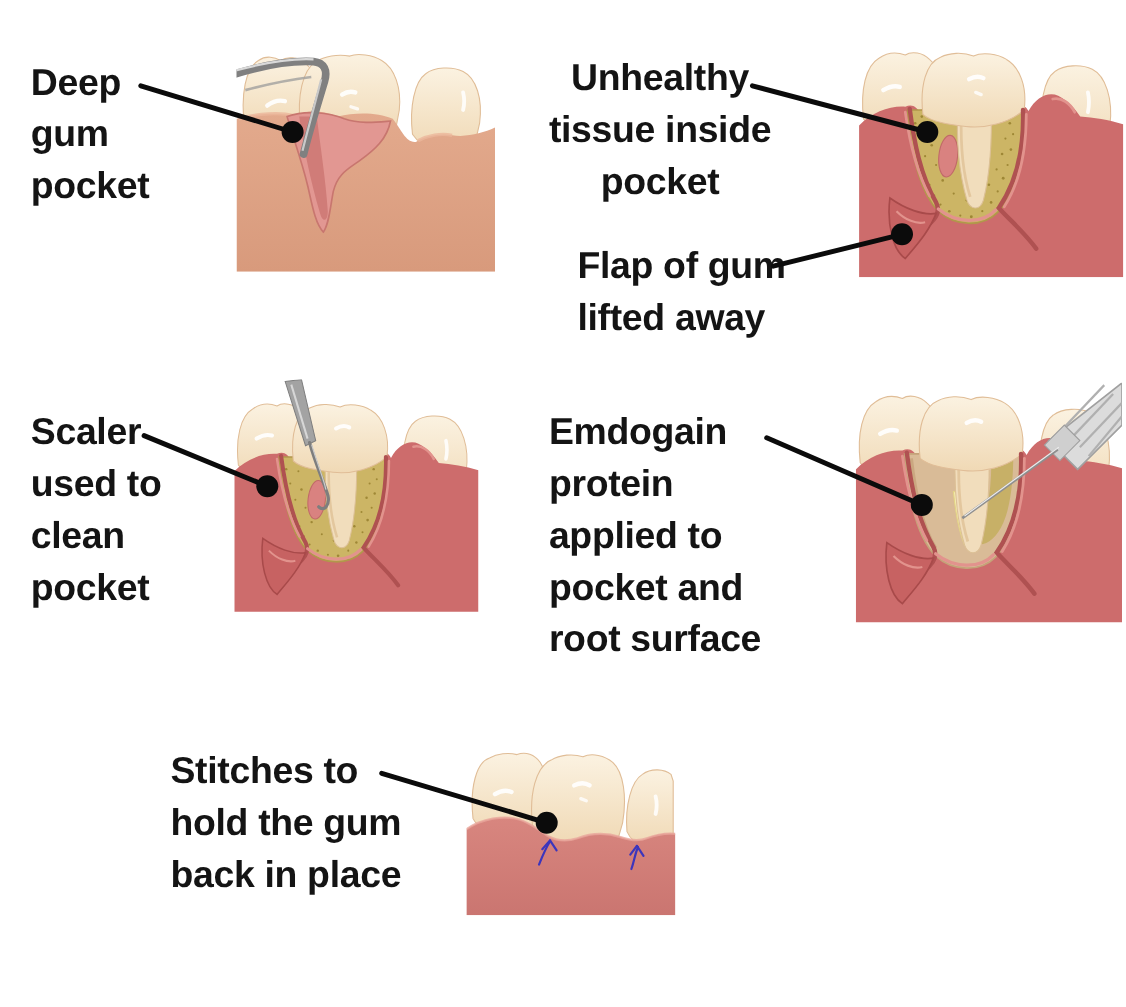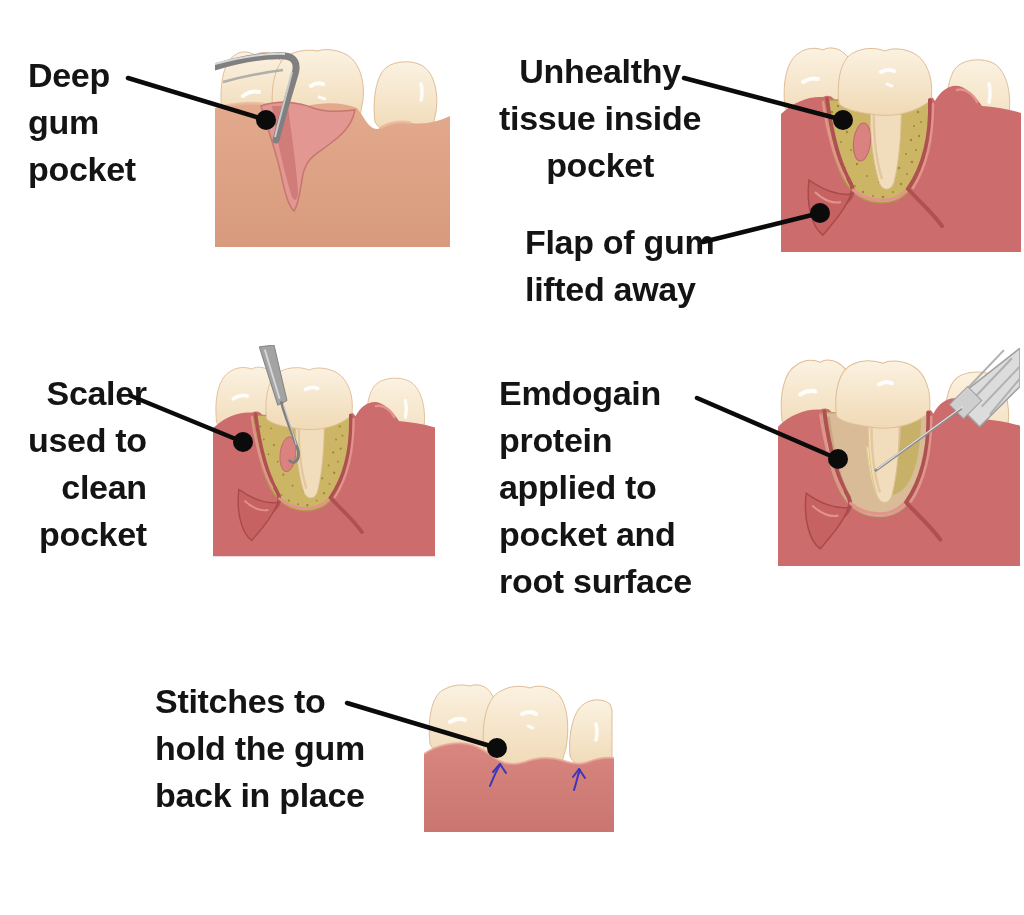--- a/index.html
+++ b/index.html
@@ -26,21 +26,21 @@
 gum
 pocket</div>
 
   <div class="label" style="left:499px; top:48px;text-align:center;">Unhealthy
 tissue inside
 pocket</div>
 
   <div class="label" style="left:499px; top:219px;margin-left:26px;">Flap of gum
 lifted away</div>
 
-  <div class="label" style="left:28px; top:370px;text-align:right;">Scaler
+  <div class="label" style="left:28px; top:370px;">Scaler
 used to
 clean
 pocket</div>
 
   <div class="label" style="left:499px; top:370px;">Emdogain
 protein
 applied to
 pocket and
 root surface</div>
 

